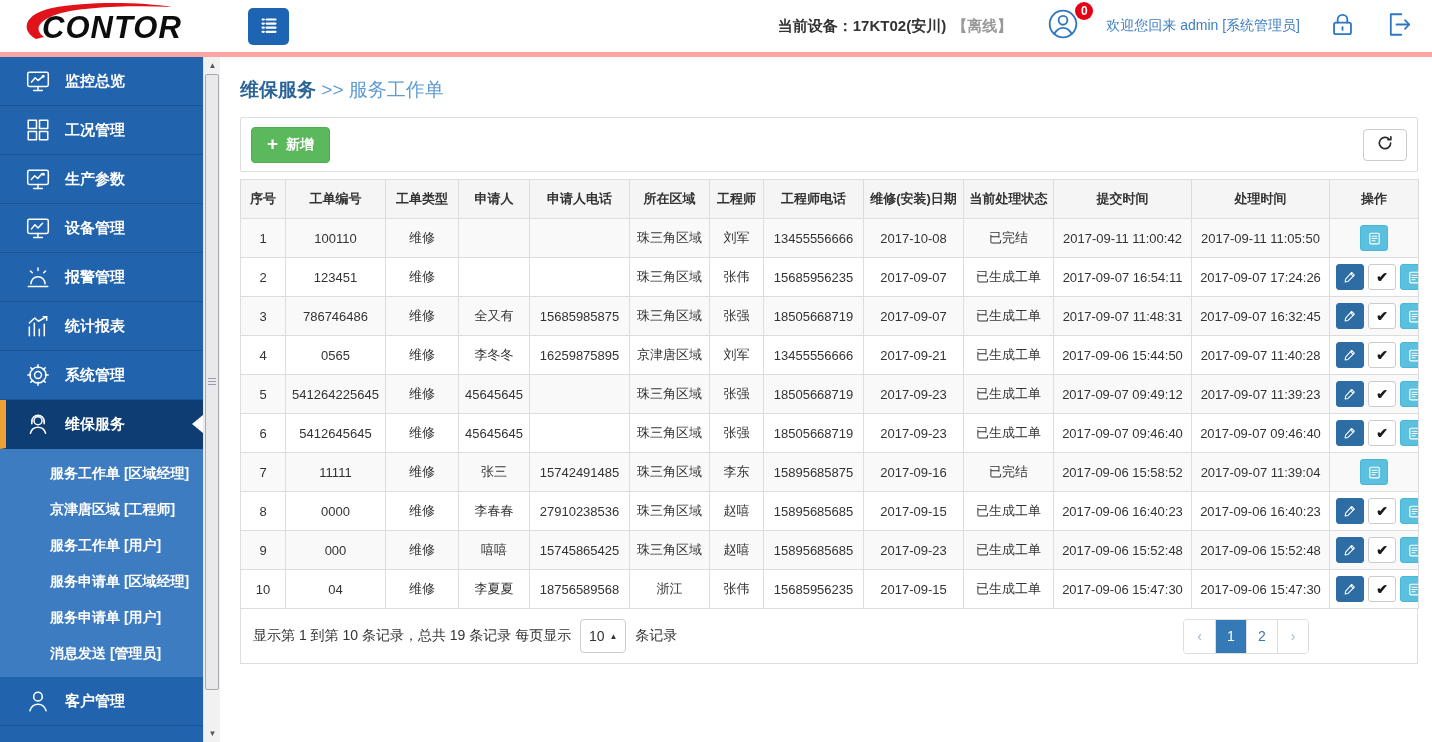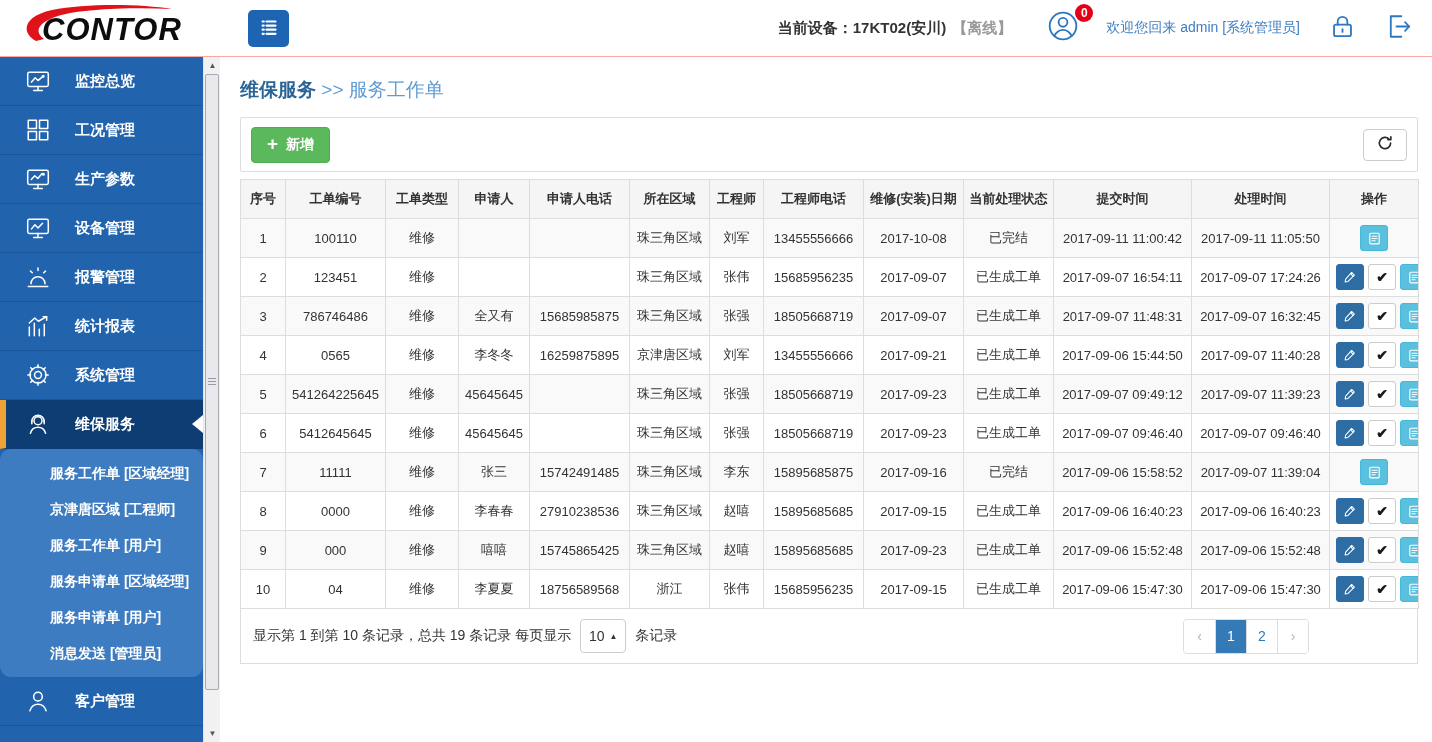--- a/index.html
+++ b/index.html
@@ -3,46 +3,46 @@
 <meta charset="utf-8">
 <style>
   * { box-sizing: border-box; }
   html,body { margin:0; padding:0; }
   body {
     width:1432px; height:742px; overflow:hidden; position:relative;
     font-family:"Liberation Sans","DejaVu Sans",sans-serif;
     background:#fff; color:#333;
   }
   
-  .header { height:57px; background:#fff; border-bottom:1px solid #fca5a5;
+  .header { height:57px; background:#fff; border-bottom:5px solid #fca5a5;
     display:flex; align-items:center; position:relative; z-index:5; }
   .logo { margin-left:12px; width:218px; flex:0 0 auto; }
   .menu-btn { width:41px; height:37px; background:#1d64b2; border:none; border-radius:5px;
     margin-left:18px; display:flex; align-items:center; justify-content:center; cursor:pointer; }
   .header-right { margin-left:auto; display:flex; align-items:center; padding-right:18px; }
   .device-text { font-size:15px; font-weight:bold; color:#333; white-space:nowrap; }
   .device-status { color:#999; font-weight:bold; margin-left:2px; }
   .profile-wrap { position:relative; margin-left:34px; margin-right:26px; }
   .badge { position:absolute; top:-5px; right:-13px; background:#e60017; color:#fff;
     min-width:18px; height:18px; border-radius:9px; font-size:12px; font-weight:bold;
     display:flex; align-items:center; justify-content:center; padding:0 4px; }
   .welcome { color:#3f7fc1; font-size:14px; white-space:nowrap; }
   .hicon { margin-left:28px; display:flex; align-items:center; cursor:pointer; }
   
   .sidebar { position:absolute; left:0; top:57px; width:203px; bottom:0;
     background:#2263ae; overflow:hidden; }
-  .side-item { height:49px; display:flex; align-items:center; gap:24px; padding-left:25px;
+  .side-item { height:49px; display:flex; align-items:center; gap:14px; padding-left:25px;
     color:#fff; font-size:15px; font-weight:bold; border-bottom:1px solid #19559c;
     position:relative; cursor:pointer; }
   .side-item.active { background:#0e3d74; border-left:6px solid #f0a135; padding-left:19px;
     border-bottom-color:#0e3d74; }
   .side-item.active .arrow { position:absolute; right:0; top:50%; margin-top:-9px; width:0; height:0;
     border-top:9px solid transparent; border-bottom:9px solid transparent; border-right:11px solid #ffffff; }
   .side-icon { display:flex; align-items:center; }
-  .submenu { background:#3d7cc0; padding:6px 0;border-radius:11px; }
+  .submenu { background:#3d7cc0; padding:6px 0; }
   .submenu-item { height:36px; line-height:36px; padding-left:50px; color:#fff;
     font-size:14px; font-weight:bold; cursor:pointer; white-space:nowrap; }
   
   .scrollbar { position:absolute; left:203px; top:57px; width:17px; bottom:0;
     background:#f1f1f1; border-left:1px solid #e3e3e3; }
   .sb-btn { position:absolute; left:0; width:17px; height:17px; background:#f1f1f1;
     color:#555; font-size:8px; display:flex; align-items:center; justify-content:center; cursor:pointer; }
   .sb-up { top:0; } .sb-down { bottom:0; }
   .sb-thumb { position:absolute; top:17px; left:1px; width:14px; height:616px;
     background:#e9e9ed; border:1px solid #a9a9b0; border-radius:2px; cursor:pointer; }

